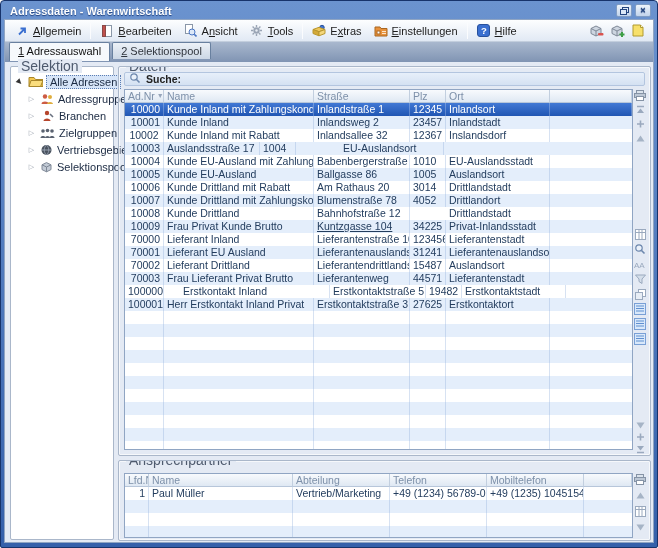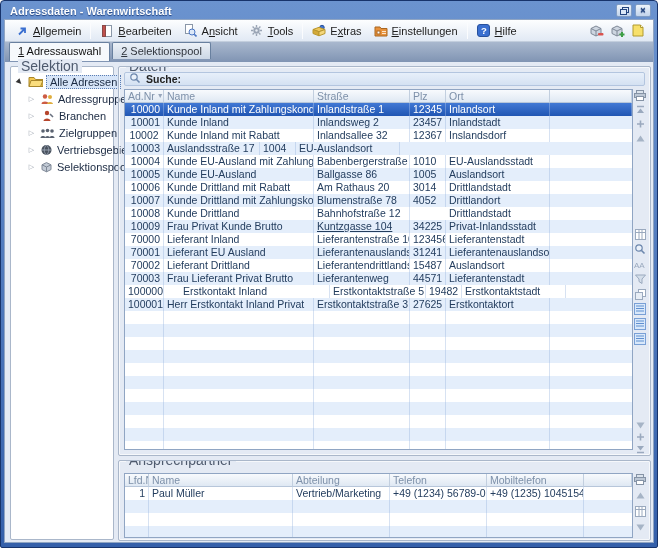--- a/index.html
+++ b/index.html
@@ -296,21 +296,21 @@
               <div class="gc" style="flex-basis: 150px; width: 150px;">Kunde Inland mit Rabatt</div>
               <div class="gc" style="flex-basis: 96px; width: 96px;">Inlandsallee 32</div>
               <div class="gc" style="flex-basis: 36px; width: 36px;">12367</div>
               <div class="gc" style="flex-basis: 104px; width: 104px;">Inslandsdorf</div>
               <div class="gc fill"></div>
             </div>
             <div class="grow row-alt">
               <div class="gc r" style="flex-basis: 39px; width: 39px;">10003</div>
               <div class="gc" style="flex-basis: 96px; width: 96px;">Auslandsstraße 17</div>
               <div class="gc" style="flex-basis: 36px; width: 36px;">1004</div>
-              <div class="gc" style="flex-basis: 104px; width: 104px;">EU-Auslandsort</div>
+              <div class="gc" style="flex-basis: 104px; width: 104px; margin-left: 44px;">EU-Auslandsort</div>
               <div class="gc fill"></div>
             </div>
             <div class="grow">
               <div class="gc r" style="flex-basis: 39px; width: 39px;">10004</div>
               <div class="gc" style="flex-basis: 150px; width: 150px;">Kunde EU-Ausland mit Zahlungskondtionen</div>
               <div class="gc" style="flex-basis: 96px; width: 96px;">Babenbergerstraße 125</div>
               <div class="gc" style="flex-basis: 36px; width: 36px;">1010</div>
               <div class="gc" style="flex-basis: 104px; width: 104px;">EU-Auslandsstadt</div>
               <div class="gc fill"></div>
             </div>

